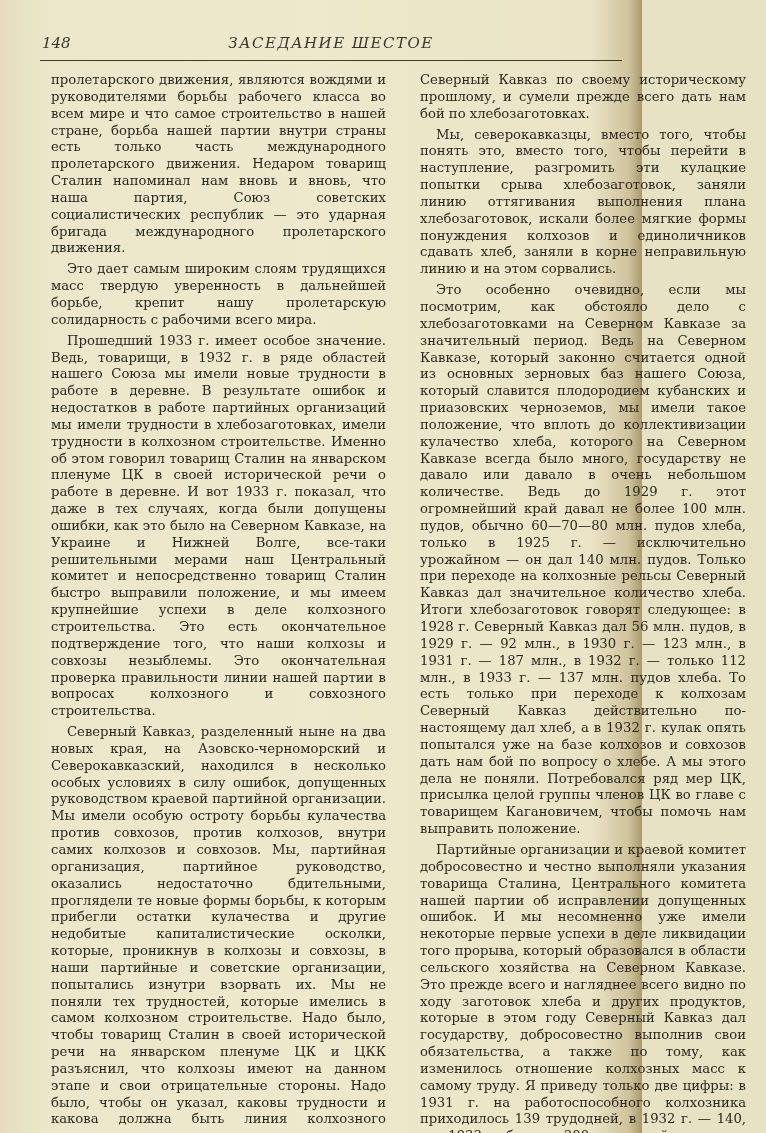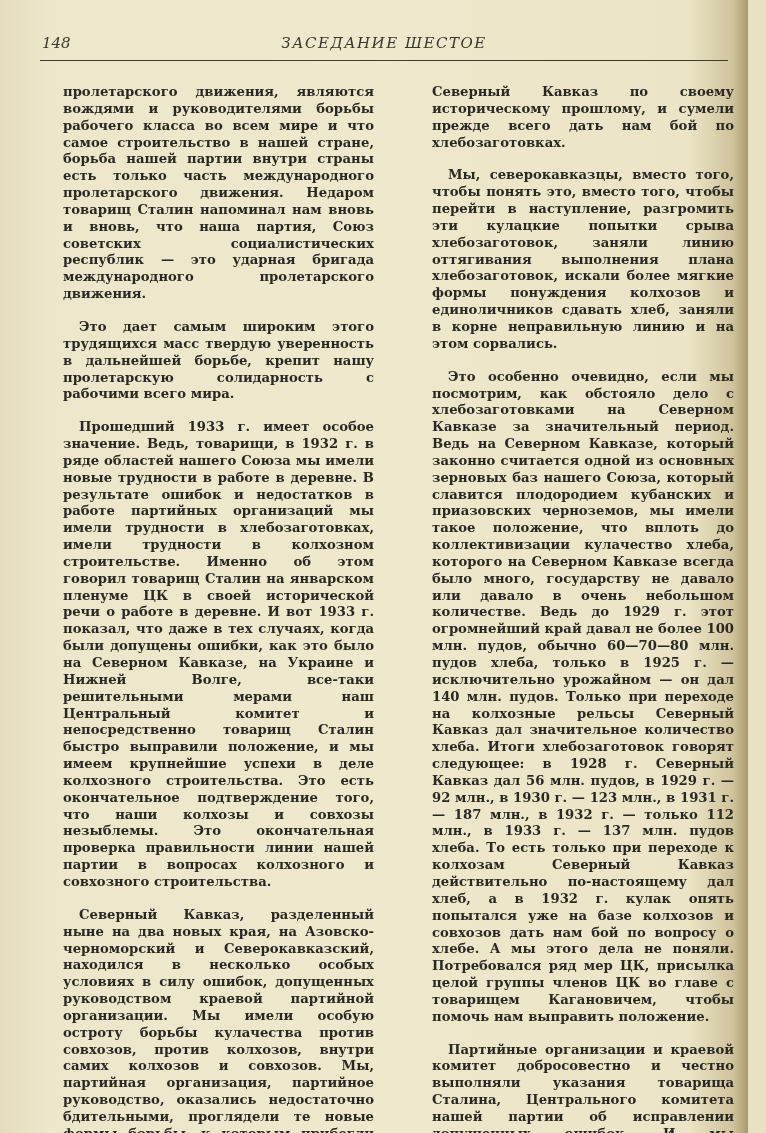--- a/index.html
+++ b/index.html
@@ -3,21 +3,21 @@
 <meta charset="utf-8">
 <style>
   html, body { margin: 0; padding: 0; }
   body {
     width: 766px; height: 1133px; overflow: hidden;
     background: #e8e2c4;
     font-family: "DejaVu Serif", "Liberation Serif", serif;
     color: #2a2822;
   }
   .page {
-    position: relative; width: 748px; height: 1133px;
+    position: relative; width: 642px; height: 1133px;
     background: linear-gradient(90deg, #e4dcbc 0%, #ece6ca 6%, #eee8cc 50%, #ebe4c6 92%, #cfc39c 98%, #a99a6d 100%);
   }
   .header {
     position: absolute; top: 30px; left: 40px; right: 20px; height: 28px;
   }
   .page-num {
     position: absolute; left: 2px; top: 4px;
     font-size: 15px; font-style: italic; color: #3a372e;
   }
   .running-title {
@@ -27,36 +27,36 @@
   .rule {
     position: absolute; top: 60px; left: 40px; right: 20px; height: 1px; background: #3f3b33;
   }
   .col {
     position: absolute; top: 68px; width: 343px;
     font-size: 13.2px; line-height: 16.85px; text-align: justify;
     hyphens: manual;
   }
   .col.left { left: 47px; }
   .col.right { left: 416px; width: 334px; }
-  .col p { margin: 16px; text-indent: 0; font-weight: bold; }
+  .col p { margin: 4px; text-indent: 0; }
   .col p.indent { text-indent: 16px; }
 </style>
 </head>
 <body>
 
 <div class="page">
   <div class="header">
     <span class="page-num">148</span>
     <div class="running-title">ЗАСЕДАНИЕ ШЕСТОЕ</div>
   </div>
   <div class="rule"></div>
 
   <div class="col left">
     <p>пролетарского движения, являются вождями и руководителями борьбы рабочего класса во всем мире и что самое строительство в нашей стране, борьба нашей партии внутри страны есть только часть международного пролетарского движения. Недаром товарищ Сталин напоминал нам вновь и вновь, что наша партия, Союз советских социалистических республик — это ударная бригада международного пролетарского движения.</p>
-    <p class="indent">Это дает самым широким этого трудящихся масс твердую уверенность в дальнейшей борьбе, крепит нашу пролетарскую солидарность с рабочими всего мира.</p>
+    <p class="indent">Это дает самым широким слоям трудящихся масс твердую уверенность в дальнейшей борьбе, крепит нашу пролетарскую солидарность с рабочими всего мира.</p>
     <p class="indent">Прошедший 1933 г. имеет особое значение. Ведь, товарищи, в 1932 г. в ряде областей нашего Союза мы имели новые трудности в работе в деревне. В результате ошибок и недостатков в работе партийных организаций мы имели трудности в хлебозаготовках, имели трудности в колхозном строительстве. Именно об этом говорил товарищ Сталин на январском пленуме ЦК в своей исторической речи о работе в деревне. И вот 1933 г. показал, что даже в тех случаях, когда были допущены ошибки, как это было на Северном Кавказе, на Украине и Нижней Волге, все-таки решительными мерами наш Центральный комитет и непосредственно товарищ Сталин быстро выправили положение, и мы имеем крупнейшие успехи в деле колхозного строительства. Это есть окончательное подтверждение того, что наши колхозы и совхозы незыблемы. Это окончательная проверка правильности линии нашей партии в вопросах колхозного и совхозного строительства.</p>
     <p class="indent">Северный Кавказ, разделенный ныне на два новых края, на Азовско-черноморский и Северокавказский, находился в несколько особых условиях в силу ошибок, допущенных руководством краевой партийной организации. Мы имели особую остроту борьбы кулачества против совхозов, против колхозов, внутри самих колхозов и совхозов. Мы, партийная организация, партийное руководство, оказались недостаточно бдительными, проглядели те новые формы борьбы, к которым прибегли остатки кулачества и другие недобитые капиталистические осколки, которые, проникнув в колхозы и совхозы, в наши партийные и советские организации, попытались изнутри взорвать их. Мы не поняли тех трудностей, которые имелись в самом колхозном строительстве. Надо было, чтобы товарищ Сталин в своей исторической речи на январском пленуме ЦК и ЦКК разъяснил, что колхозы имеют на данном этапе и свои отрицательные стороны. Надо было, чтобы он указал, каковы трудности и какова должна быть линия колхозного строительства.</p>
     <p class="indent">На Северном Кавказе мы имели наиболее острые формы классовой борьбы, характерным выражением которых являлся саботаж: саботаж хлебозаготовок, саботаж сева, саботаж работы в колхозах. Остатки кулачества использовали наши ошибки, наше неумение достаточно организационно обеспечить работу, использовали те особые специфические условия, которыми так богат</p>
   </div>
 
   <div class="col right">
     <p>Северный Кавказ по своему историческому прошлому, и сумели прежде всего дать нам бой по хлебозаготовках.</p>
     <p class="indent">Мы, северокавказцы, вместо того, чтобы понять это, вместо того, чтобы перейти в наступление, разгромить эти кулацкие попытки срыва хлебозаготовок, заняли линию оттягивания выполнения плана хлебозаготовок, искали более мягкие формы понуждения колхозов и единоличников сдавать хлеб, заняли в корне неправильную линию и на этом сорвались.</p>
     <p class="indent">Это особенно очевидно, если мы посмотрим, как обстояло дело с хлебозаготовками на Северном Кавказе за значительный период. Ведь на Северном Кавказе, который законно считается одной из основных зерновых баз нашего Союза, который славится плодородием кубанских и приазовских черноземов, мы имели такое положение, что вплоть до коллективизации кулачество хлеба, которого на Северном Кавказе всегда было много, государству не давало или давало в очень небольшом количестве. Ведь до 1929 г. этот огромнейший край давал не более 100 млн. пудов, обычно 60—70—80 млн. пудов хлеба, только в 1925 г. — исключительно урожайном — он дал 140 млн. пудов. Только при переходе на колхозные рельсы Северный Кавказ дал значительное количество хлеба. Итоги хлебозаготовок говорят следующее: в 1928 г. Северный Кавказ дал 56 млн. пудов, в 1929 г. — 92 млн., в 1930 г. — 123 млн., в 1931 г. — 187 млн., в 1932 г. — только 112 млн., в 1933 г. — 137 млн. пудов хлеба. То есть только при переходе к колхозам Северный Кавказ действительно по-настоящему дал хлеб, а в 1932 г. кулак опять попытался уже на базе колхозов и совхозов дать нам бой по вопросу о хлебе. А мы этого дела не поняли. Потребовался ряд мер ЦК, присылка целой группы членов ЦК во главе с товарищем Кагановичем, чтобы помочь нам выправить положение.</p>
     <p class="indent">Партийные организации и краевой комитет добросовестно и честно выполняли указания товарища Сталина, Центрального комитета нашей партии об исправлении допущенных ошибок. И мы несомненно уже имели некоторые первые успехи в деле ликвидации того прорыва, который образовался в области сельского хозяйства на Северном Кавказе. Это прежде всего и нагляднее всего видно по ходу заготовок хлеба и других продуктов, которые в этом году Северный Кавказ дал государству, добросовестно выполнив свои обязательства, а также по тому, как изменилось отношение колхозных масс к самому труду. Я приведу только две цифры: в 1931 г. на работоспособного колхозника приходилось 139 трудодней, в 1932 г. — 140, а в 1933 г. больше 200 трудодней на одного колхозника выработано по краю в среднем, т. е. очень наглядно увеличилось активное участие в труде.</p>

